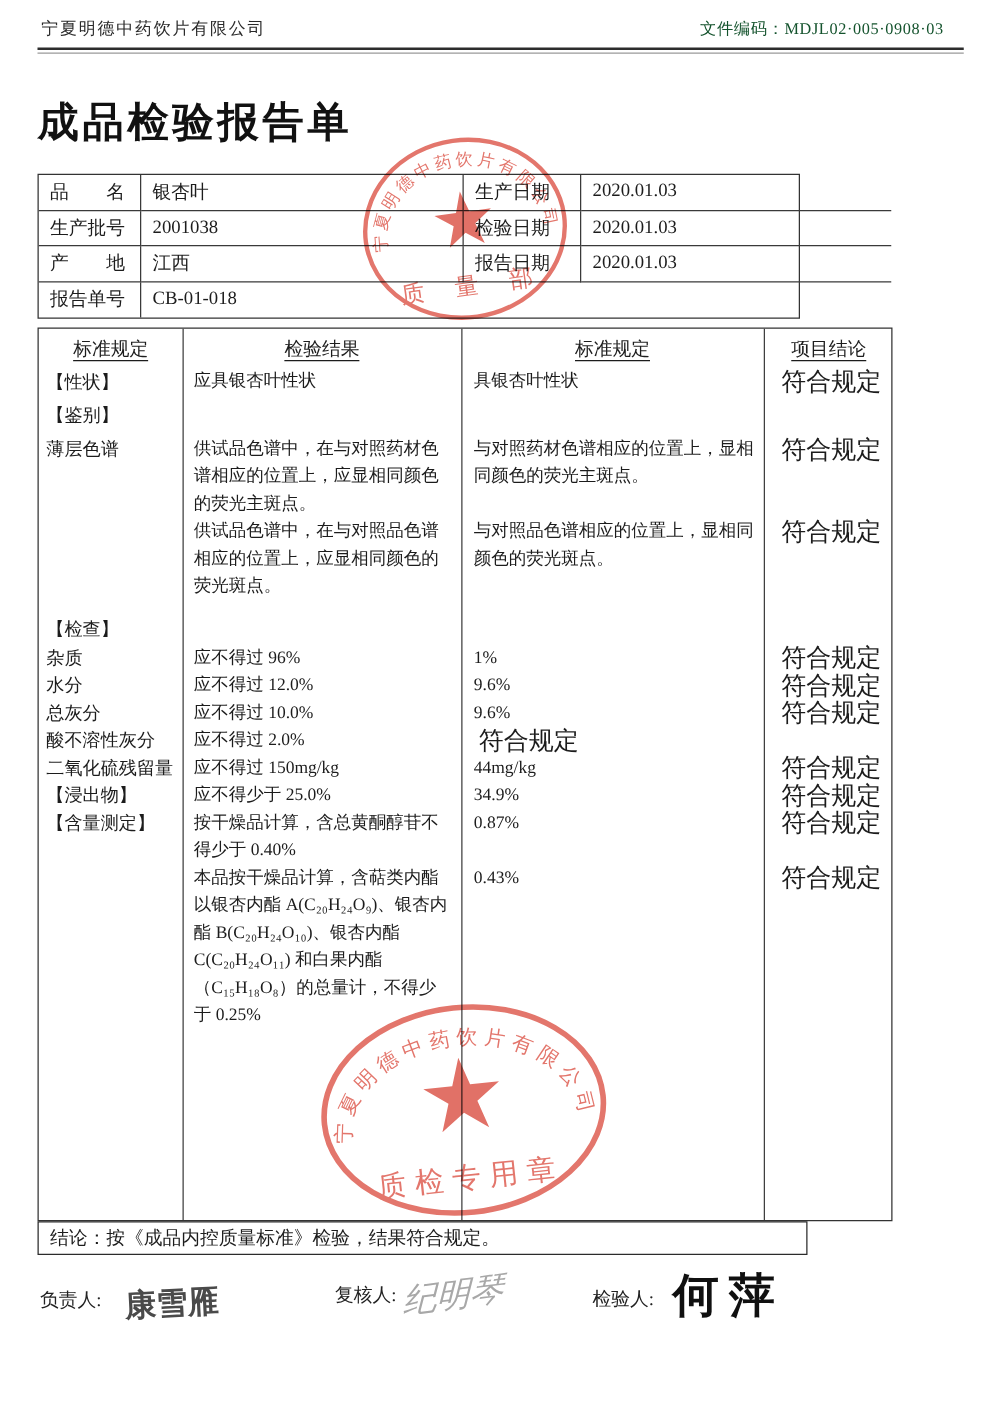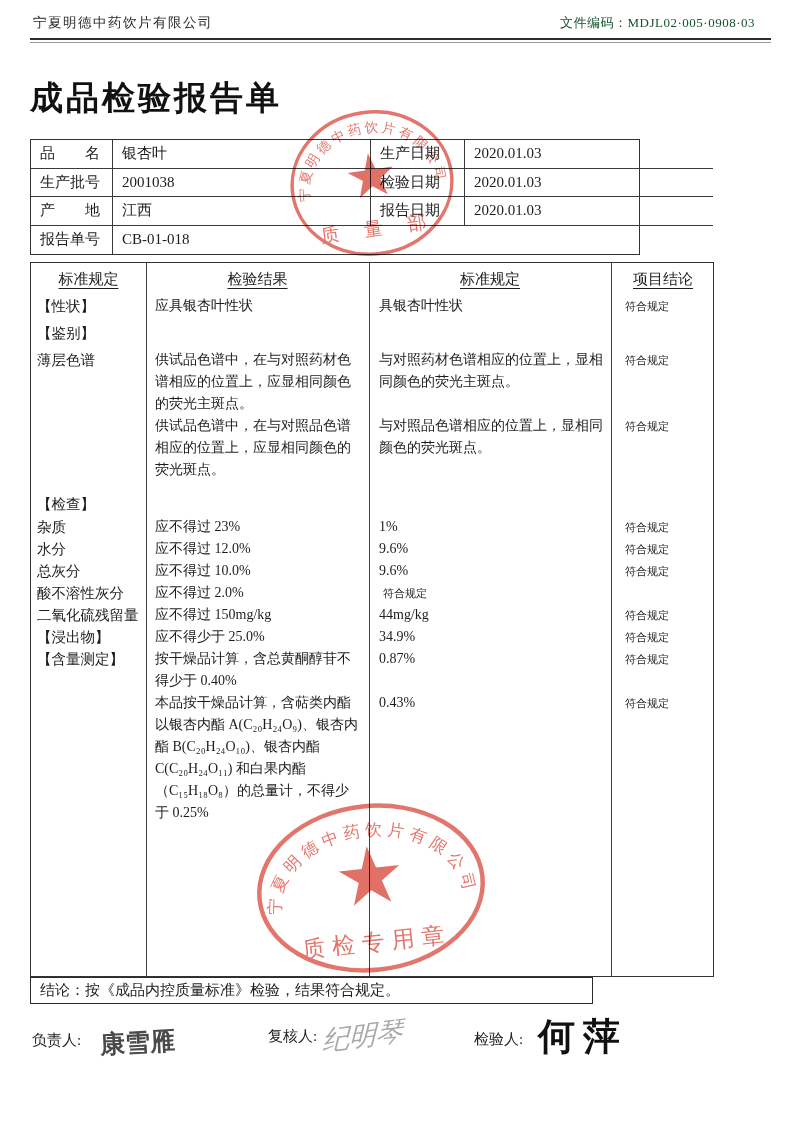--- a/index.html
+++ b/index.html
@@ -31,23 +31,23 @@
   .mt-head{display:grid;grid-template-columns:115px 223px 242px 104px;height:32px;align-items:center;}
   .mt-head .hcell{text-align:center;font-size:15px;}
   .mt-head .hcell span{text-decoration:underline;text-underline-offset:4px;}
   .mt-body{position:relative;}
   .row{display:grid;grid-template-columns:115px 223px 242px 104px;align-items:start;}
   .rh27{min-height:27px}.rh66{min-height:66px}.rh78{min-height:78px}
   .rh23{min-height:23px}.rh22{min-height:22px}.rh44{min-height:44px}
   .c1{padding-left:6px;font-size:14.5px;line-height:22px;white-space:nowrap;}
   .c2{padding:0 9px 0 9px;font-size:14px;line-height:22px;}
   .c3{padding:0 8px 0 10px;font-size:14px;line-height:22px;}
-  .c4{padding-left:14px;font-size:11px;line-height:22px;white-space:nowrap;}
-  
-  .conclusion{position:absolute;left:30px;top:977px;width:563px;height:27px;border:1.5px solid #2b2b2b;
+  .c4{padding-left:14px;font-size:20px;line-height:22px;white-space:nowrap;}
+  
+  .conclusion{position:absolute;left:30px;top:977px;width:616px;height:27px;border:1.5px solid #2b2b2b;
               box-sizing:border-box;display:flex;align-items:center;padding-left:9px;font-size:15px;}
   
   .sig-label{position:absolute;font-size:15px;color:#222;}
   .sl1{left:32px;top:1031px}.sl2{left:268px;top:1027px}.sl3{left:474px;top:1030px}
   .sig-name{position:absolute;font-family:"Liberation Serif","DejaVu Serif",serif;}
   .sn1{left:100px;top:1026px;font-size:25px;color:#4a4a4a;transform:rotate(-3deg);font-weight:600;}
   .sn2{left:322px;top:1018px;font-size:27px;color:#a8a8a8;transform:rotate(-7deg) skewX(-8deg);font-style:italic;}
   .sn3{left:538px;top:1012px;font-size:37px;color:#101010;font-weight:bold;letter-spacing:8px;text-align:center;}
   
   .stamp{position:absolute;mix-blend-mode:multiply;opacity:.82;}
@@ -124,21 +124,21 @@
         <div class="c4">符合规定</div>
       </div>
       <div class="row rh23">
         <div class="c1">【检查】</div>
         <div class="c2"></div>
         <div class="c3"></div>
         <div class="c4"></div>
       </div>
       <div class="row rh22">
         <div class="c1">杂质</div>
-        <div class="c2">应不得过 23%</div>
+        <div class="c2">应不得过 96%</div>
         <div class="c3">1%</div>
         <div class="c4">符合规定</div>
       </div>
       <div class="row rh22">
         <div class="c1">水分</div>
         <div class="c2">应不得过 12.0%</div>
         <div class="c3">9.6%</div>
         <div class="c4">符合规定</div>
       </div>
       <div class="row rh22">

